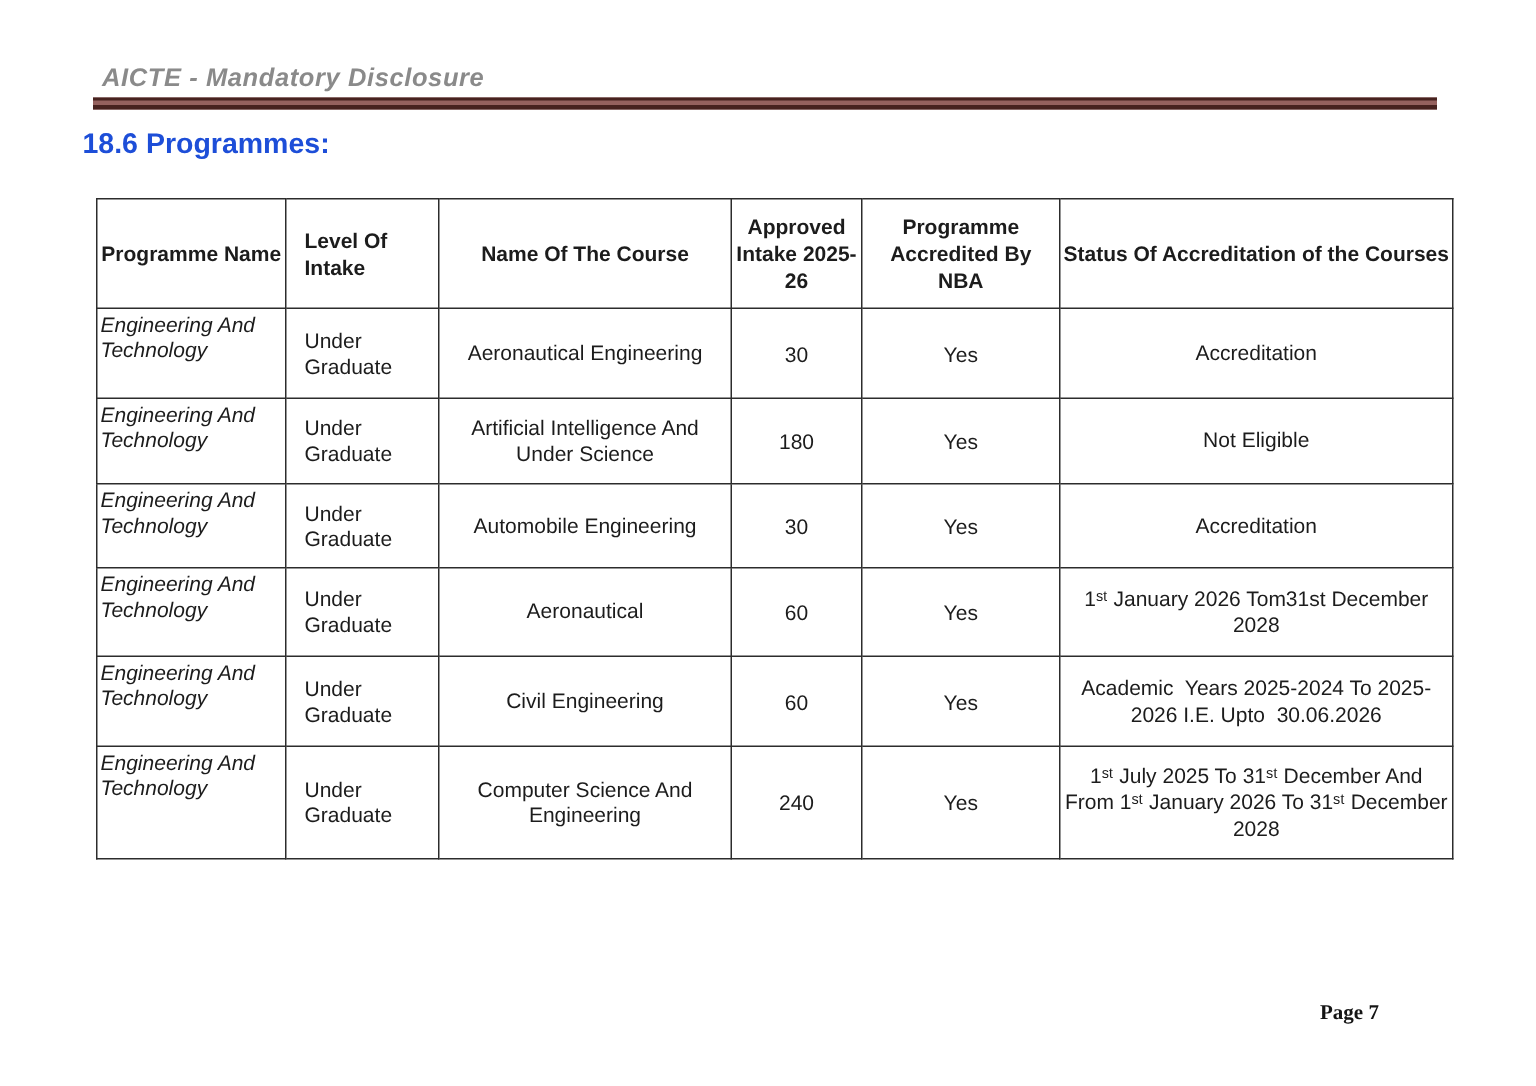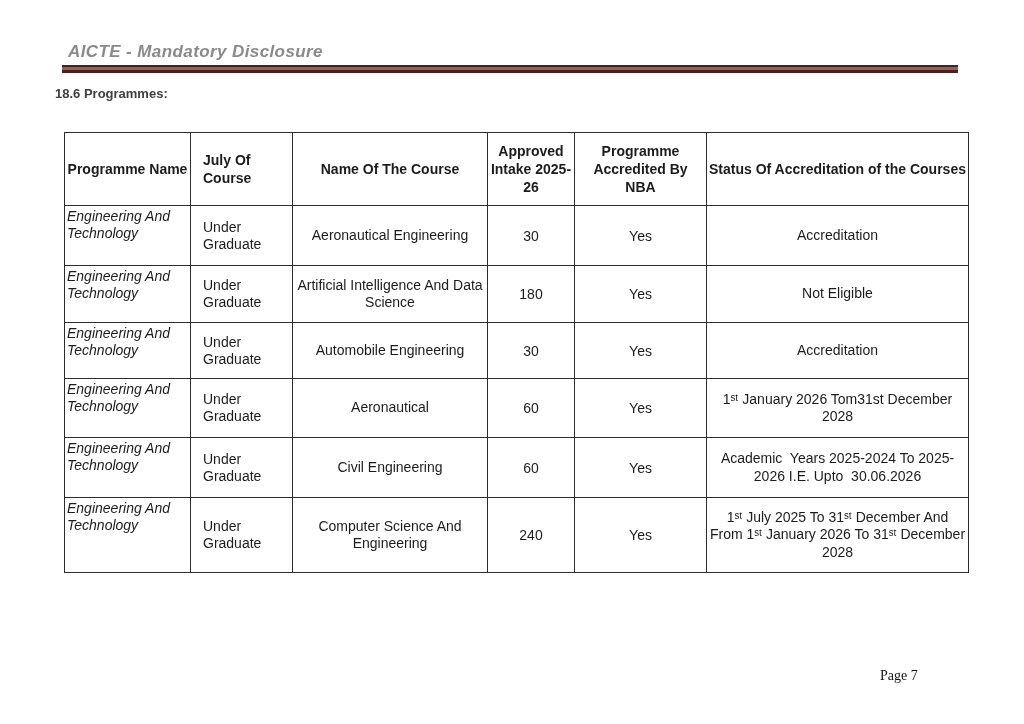--- a/index.html
+++ b/index.html
@@ -17,21 +17,21 @@
   }
   .header-rule {
     position: absolute; left: 62px; top: 65px;
     width: 896px; height: 8px;
     background: #95615e;
     border-top: 2px solid #47221f;
     border-bottom: 3px solid #47221f;
   }
   .section-heading {
     position: absolute; left: 55px; top: 86px;
-    font-size: 13px; font-weight: bold; color: #404040;
+    font-size: 19px; font-weight: bold; color: #1d4ed8;
   }
   table.programmes {
     position: absolute; left: 64px; top: 132px;
     width: 904px; border-collapse: collapse; table-layout: fixed;
   }
   .programmes th, .programmes td {
     border: 1px solid #2c2c2c;
     font-size: 14px;
     overflow: hidden;
   }
@@ -49,21 +49,21 @@
   td.col-prog   { text-align: left;  vertical-align: top;    padding: 2px 2px; line-height: 1.18; font-style: italic; }
   td.col-level  { text-align: left;  vertical-align: middle; padding-left: 12px; line-height: 1.18; }
   td.col-course { text-align: center; vertical-align: middle; line-height: 1.25; padding: 1px; }
   td.col-intake { text-align: center; vertical-align: middle; }
   td.col-nba    { text-align: center; vertical-align: middle; }
   td.col-status { text-align: center; vertical-align: middle; padding: 1px 3px; line-height: 1.22; margin-left: 27px; }
   td.col-status.left { text-align: center; white-space: pre-wrap; padding: 1px 2px 1px 2px; }
   .page-number {
     position: absolute; left: 880px; top: 668px;
     font-family: "Liberation Serif", "DejaVu Serif", serif;
-    font-weight: normal; font-size: 14px; color: #141414;
+    font-weight: bold; font-size: 14px; color: #141414;
   }
 </style>
 </head>
 <body>
 
 <div class="doc-title">AICTE - Mandatory Disclosure</div>
 <div class="header-rule"></div>
 <div class="section-heading">18.6 Programmes:</div>
 
 <table class="programmes">
@@ -71,40 +71,40 @@
     <col style="width:126px">
     <col style="width:102px">
     <col style="width:195px">
     <col style="width:87px">
     <col style="width:132px">
     <col style="width:262px">
   </colgroup>
   <thead>
     <tr>
       <th>Programme Name</th>
-      <th class="h-level">July Of Course</th>
+      <th class="h-level">Level Of Intake</th>
       <th>Name Of The Course</th>
       <th>Approved Intake 2025-26</th>
       <th>Programme Accredited By NBA</th>
       <th>Status Of Accreditation of the Courses</th>
     </tr>
   </thead>
   <tbody>
     <tr>
       <td class="col-prog">Engineering And Technology</td>
       <td class="col-level">Under Graduate</td>
       <td class="col-course">Aeronautical Engineering</td>
       <td class="col-intake">30</td>
       <td class="col-nba">Yes</td>
       <td class="col-status">Accreditation</td>
     </tr>
     <tr>
       <td class="col-prog">Engineering And Technology</td>
       <td class="col-level">Under Graduate</td>
-      <td class="col-course">Artificial Intelligence And Data Science</td>
+      <td class="col-course">Artificial Intelligence And Under Science</td>
       <td class="col-intake">180</td>
       <td class="col-nba">Yes</td>
       <td class="col-status">Not Eligible</td>
     </tr>
     <tr>
       <td class="col-prog">Engineering And Technology</td>
       <td class="col-level">Under Graduate</td>
       <td class="col-course">Automobile Engineering</td>
       <td class="col-intake">30</td>
       <td class="col-nba">Yes</td>

